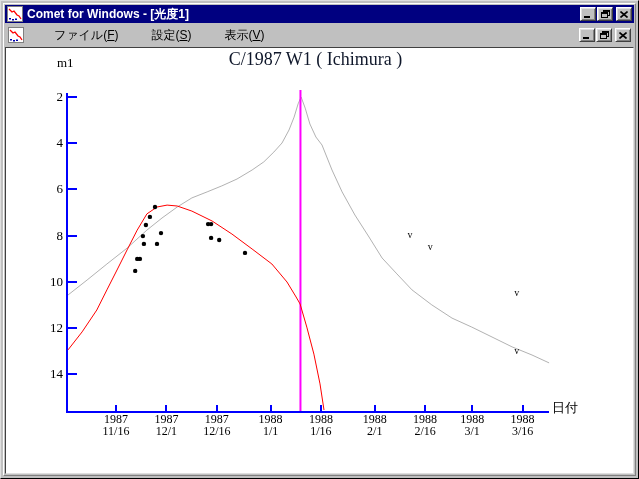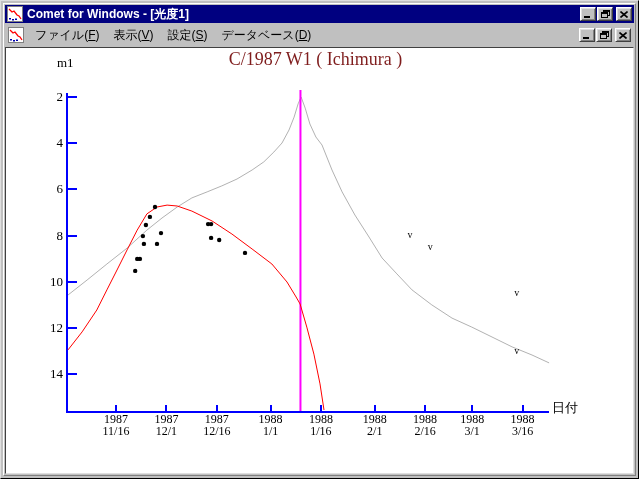--- a/index.html
+++ b/index.html
@@ -39,20 +39,21 @@
     padding:0;margin:0;
     display:flex;align-items:center;justify-content:center;
   }
   .btn-row{display:flex;gap:1px;align-items:center;}
   .gap2{margin-left:2px;}
   .menubar{
     flex:0 0 24px;height:24px;
     display:flex;align-items:center;
     padding:0 3px;
     background:#c0c0c0;
+    gap:19px;
   }
   .menu-item{
     font:12px "Liberation Sans",sans-serif;
     color:#000;
     padding:3px 7px;
     white-space:nowrap;
     cursor:default;
   }
   .menu-item .u{text-decoration:underline;}
   .menu-icon{margin-right:4px;}
@@ -62,21 +63,21 @@
     background:#ffffff;
     border:1px solid;border-color:#404040 #dfdfdf #dfdfdf #404040;
     position:relative;
     overflow:hidden;
   }
   #plot{position:absolute;left:0;top:0;}
   .chart-title{
     position:absolute;top:1px;left:0;right:24px;
     text-align:center;
     font:18px "Liberation Serif",serif;
-    color:#7f1d1d;
+    color:#0f172a;
     padding-left:16px;
   }
   .ylabel{
     position:absolute;left:51px;top:7px;
     font:13px "Liberation Serif",serif;color:#000;
   }
   .xlabel{
     position:absolute;left:546px;top:351px;
     font:13px "Liberation Sans",sans-serif;color:#000;
   }
@@ -121,23 +122,22 @@
 
     <div class="menubar">
       <svg class="icon16 menu-icon" viewBox="0 0 16 16">
         <rect x="0.5" y="0.5" width="15" height="15" fill="#ffffff" stroke="#808080"></rect>
         <polyline points="2,3 5,6 7,5 10,9 12,10 14,13" fill="none" stroke="#ff0000" stroke-width="1.3"></polyline>
         <rect x="2" y="12" width="2" height="1.5" fill="#0000aa"></rect>
         <rect x="5" y="13" width="2" height="1.5" fill="#0000aa"></rect>
         <rect x="8" y="12.5" width="2" height="1.5" fill="#0000aa"></rect>
       </svg>
       <div class="menu-item"><span>ファイル(</span><span class="u">F</span><span>)</span></div>
+      <div class="menu-item"><span>設定(</span><span class="u">S</span><span>)</span></div>
       <div class="menu-item"><span>表示(</span><span class="u">V</span><span>)</span></div>
-      <div class="menu-item"><span>設定(</span><span class="u">S</span><span>)</span></div>
-      <div class="menu-item"><span>データベース(</span><span class="u">D</span><span>)</span></div>
       <div class="menu-spacer"></div>
       <div class="btn-row">
         <button class="btn95">
           <svg width="8" height="7">
               <rect x="0" y="5" width="6" height="2" fill="#000"></rect>
             </svg>
         </button>
         <button class="btn95">
           <svg width="9" height="8">
             <rect x="2.5" y="0.5" width="6" height="5" fill="none" stroke="#000"></rect>

